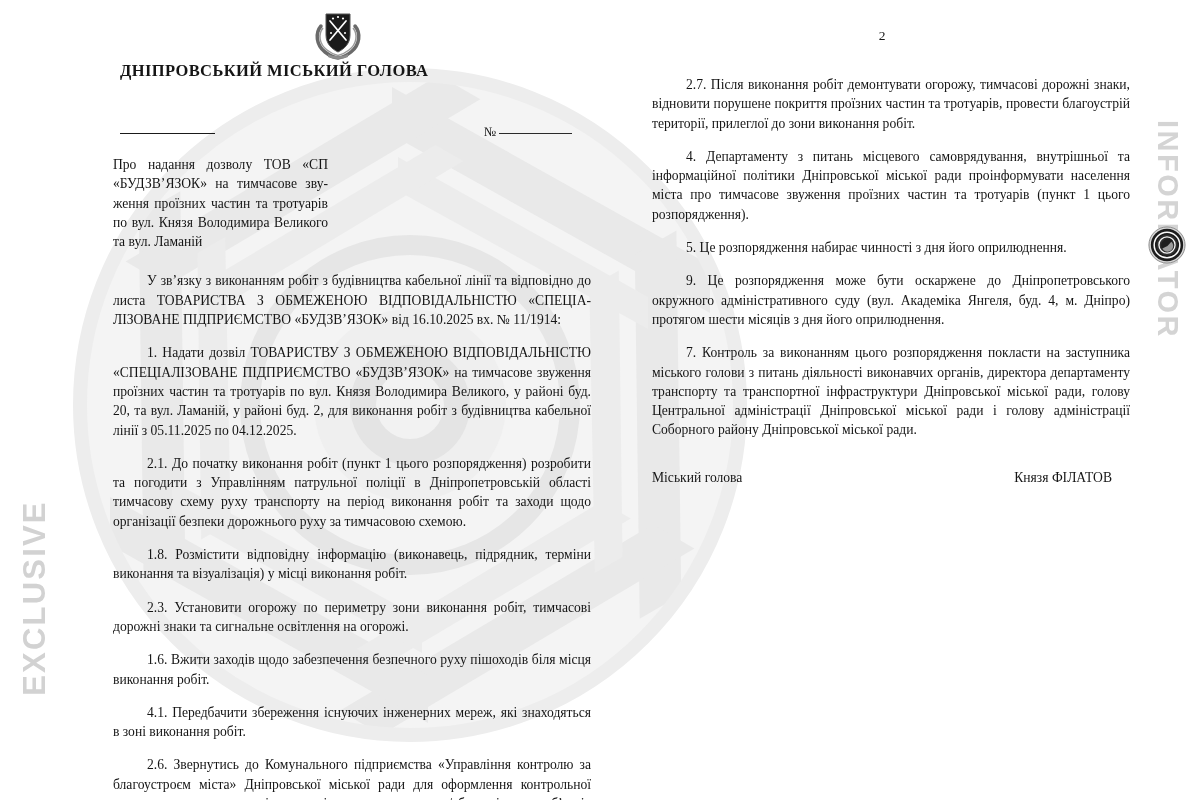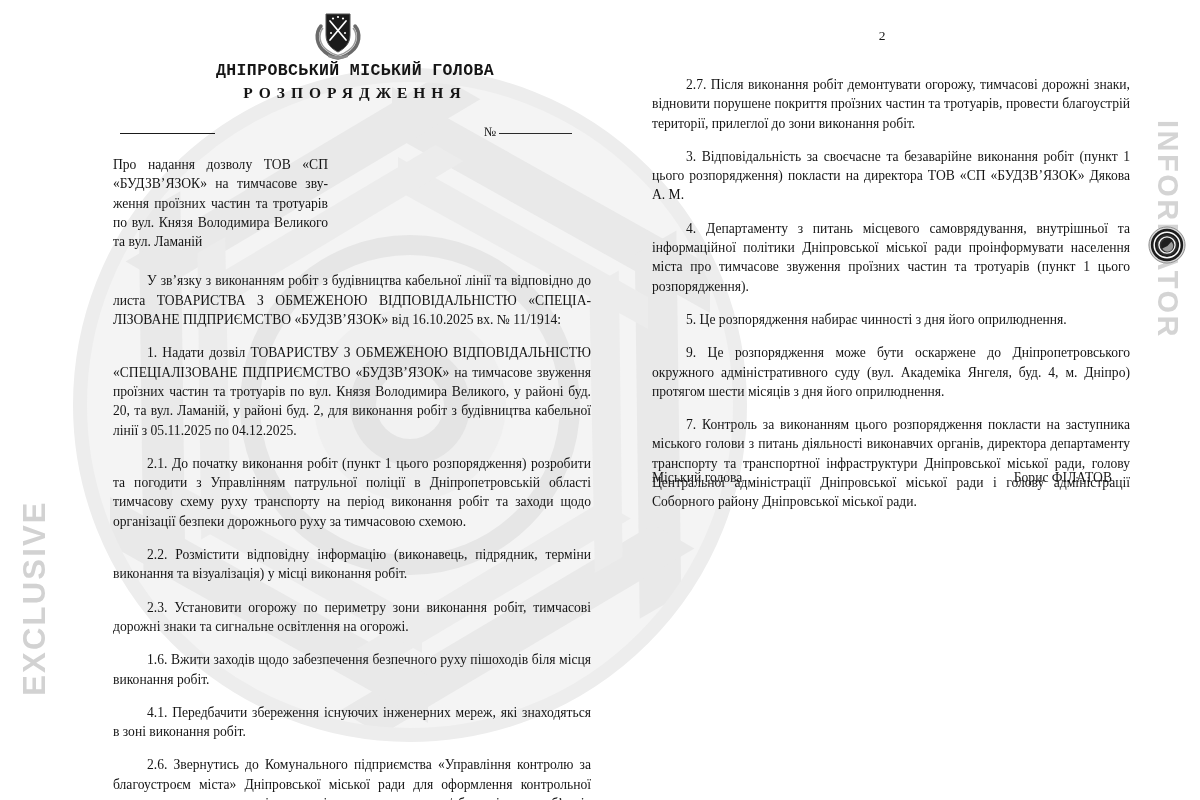--- a/index.html
+++ b/index.html
@@ -100,26 +100,24 @@
     height: 52px;
     z-index: 2;
   }
   .emblem svg { display:block; width:100%; height:100%; }
 
   .org-title {
     position: absolute;
     left: 120px;
     top: 61px;
     width: 470px;
-    text-align: center;
     font-size: 16.5px;
     font-weight: 700;
     letter-spacing: 0.4px;
     z-index: 2;
-    font-family: Liberation Mono, monospace;
   }
   .doc-type {
     position: absolute;
     left: 120px;
     top: 84px;
     width: 470px;
     text-align: center;
     font-size: 15.5px;
     font-weight: 700;
     letter-spacing: 6px;
@@ -290,52 +288,50 @@
       <circle cx="50" cy="16" r="2.2" fill="#ffffff"></circle>
       <circle cx="60" cy="19" r="2.2" fill="#ffffff"></circle>
       <circle cx="36" cy="48" r="2" fill="#ffffff"></circle>
       <circle cx="64" cy="48" r="2" fill="#ffffff"></circle>
 
       <path d="M30 90 C40 96 60 96 70 90 L70 96 C60 101 40 101 30 96 Z" fill="#8c8c8c"></path>
     </svg>
   </div>
 
   <div class="org-title">ДНІПРОВСЬКИЙ МІСЬКИЙ ГОЛОВА</div>
-  <div class="doc-type">РОЗПОРЯДЖЕННЯ</div>
 
   <div class="blank-line-date"></div>
   <div class="num-label">№</div>
   <div class="blank-line-num"></div>
 
   <div class="page-no">2</div>
 
   <div class="col-left">
     <p class="subject">Про надання дозволу ТОВ «СП «БУДЗВ’ЯЗОК» на тимчасове зву­ження проїзних частин та тротуа­рів по вул. Князя Володимира Ве­ликого та вул. Ламаній</p>
     <p class="para">У зв’язку з виконанням робіт з будівництва кабельної лінії та відповідно до листа ТОВАРИСТВА З ОБМЕЖЕНОЮ ВІДПОВІДАЛЬНІСТЮ «СПЕЦІА­ЛІЗОВАНЕ ПІДПРИЄМСТВО «БУДЗВ’ЯЗОК» від 16.10.2025 вх. № 11/1914:</p>
     <p class="para">1. Надати дозвіл ТОВАРИСТВУ З ОБМЕЖЕНОЮ ВІДПОВІДАЛЬНІСТЮ «СПЕЦІАЛІЗОВАНЕ ПІДПРИЄМСТВО «БУДЗВ’ЯЗОК» на тимчасове звужен­ня проїзних частин та тротуарів по вул. Князя Володимира Великого, у районі буд. 20, та вул. Ламаній, у районі буд. 2, для виконання робіт з будівництва кабельної лінії з 05.11.2025 по 04.12.2025.</p>
     <p class="para">2.1. До початку виконання робіт (пункт 1 цього розпорядження) розробити та погодити з Управлінням патрульної поліції в Дніпропетровській області тимчасову схему руху транспорту на період виконання робіт та заходи щодо організації безпеки дорожнього руху за тимчасовою схемою.</p>
-    <p class="para">2.2. Розмістити відповідну інформацію (виконавець, підрядник, терміни виконання та візуалізація) у місці виконання робіт.</p>
+    <p class="para">1.8. Розмістити відповідну інформацію (виконавець, підрядник, терміни виконання та візуалізація) у місці виконання робіт.</p>
     <p class="para">2.3. Установити огорожу по периметру зони виконання робіт, тимчасові дорожні знаки та сигнальне освітлення на огорожі.</p>
     <p class="para">1.6. Вжити заходів щодо забезпечення безпечного руху пішоходів біля місця виконання робіт.</p>
     <p class="para">4.1. Передбачити збереження існуючих інженерних мереж, які знахо­дяться в зоні виконання робіт.</p>
     <p class="para">2.6. Звернутись до Комунального підприємства «Управління контролю за благоустроєм міста» Дніпровської міської ради для оформлення контрольної картки тимчасового погіршення існуючого стану та/або змінення об’єктів благоустрою міста Дніпра.</p>
   </div>
 
   <div class="col-right">
     <p class="para">2.7. Після виконання робіт демонтувати огорожу, тимчасові дорожні знаки, відновити порушене покриття проїзних частин та тротуарів, провести благо­устрій території, прилеглої до зони виконання робіт.</p>
-    <p class="para">3. Відповідальність за своєчасне та безаварійне виконання робіт (пункт 1 цього розпорядження) покласти на директора ТОВ «СП «БУДЗВ’ЯЗОК» Дяко­ва А. М.</p>
     <p class="para">4. Департаменту з питань місцевого самоврядування, внутрішньої та інформаційної політики Дніпровської міської ради проінформувати населення міста про тимчасове звуження проїзних частин та тротуарів (пункт 1 цього розпорядження).</p>
     <p class="para">5. Це розпорядження набирає чинності з дня його оприлюднення.</p>
     <p class="para">9. Це розпорядження може бути оскаржене до Дніпропетровського окружного адміністративного суду (вул. Академіка Янгеля, буд. 4, м. Дніпро) протягом шести місяців з дня його оприлюднення.</p>
     <p class="para">7. Контроль за виконанням цього розпорядження покласти на заступника міського голови з питань діяльності виконавчих органів, директора департамен­ту транспорту та транспортної інфраструктури Дніпровської міської ради, голову Центральної адміністрації Дніпровської міської ради і голову адміні­страції Соборного району Дніпровської міської ради.</p>
   </div>
 
   <div class="sign-row">
     <span>Міський голова</span>
-    <span>Борис ФІЛАТОВ</span>
+    <span>Князя ФІЛАТОВ</span>
   </div>
 
   <div class="excl-wrap">
     <div class="excl-text">EXCLUSIVE</div>
   </div>
 
   <div class="info-wrap">
     <div class="info-text">INFORMATOR</div>
     <div class="info-logo">
       <svg viewBox="0 0 40 40" xmlns="http://www.w3.org/2000/svg" aria-hidden="true">

